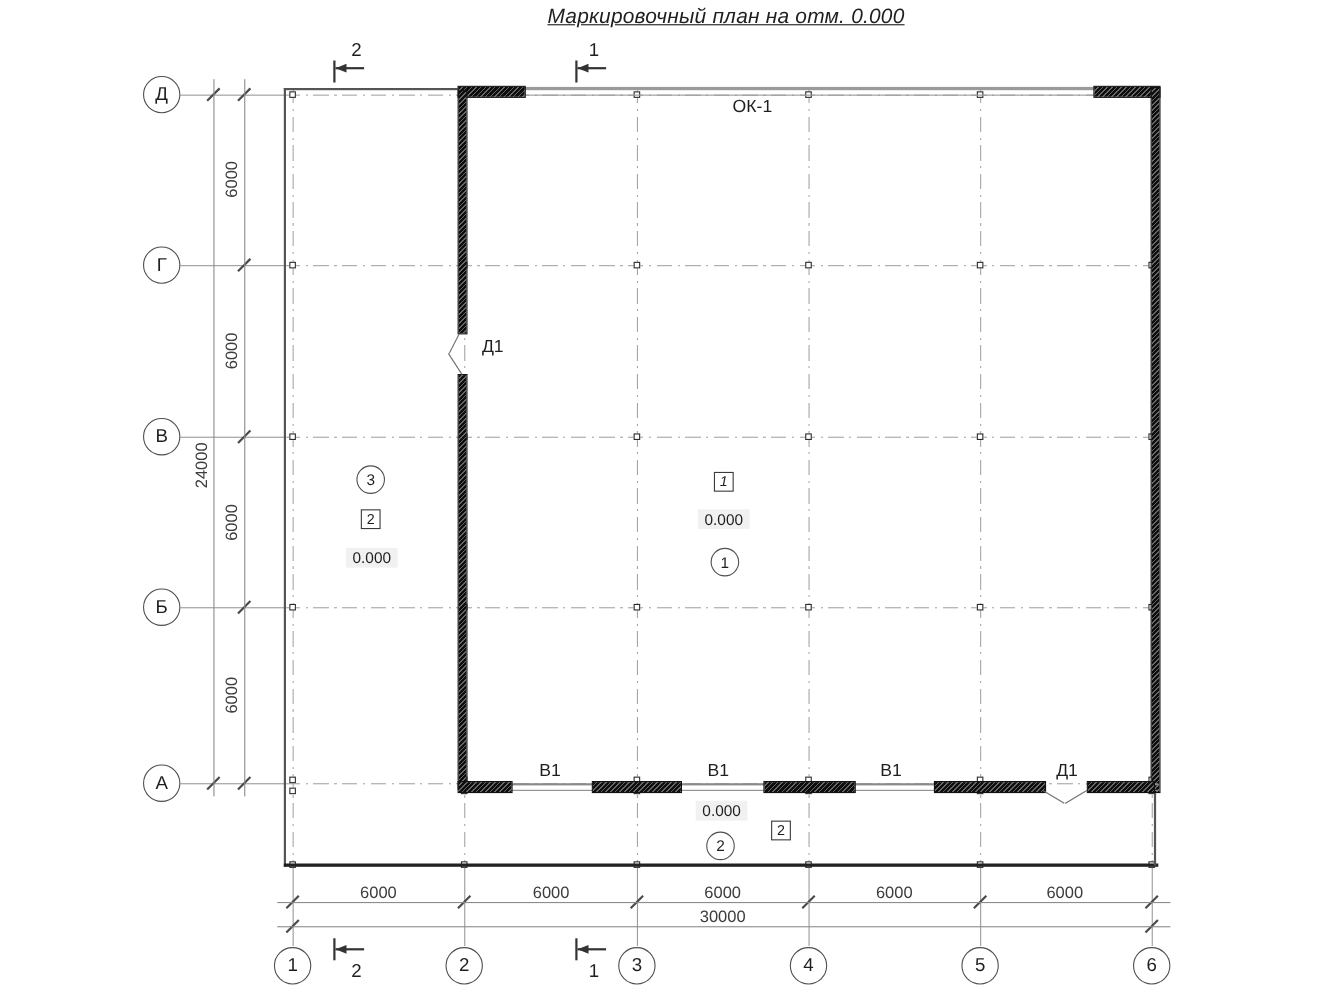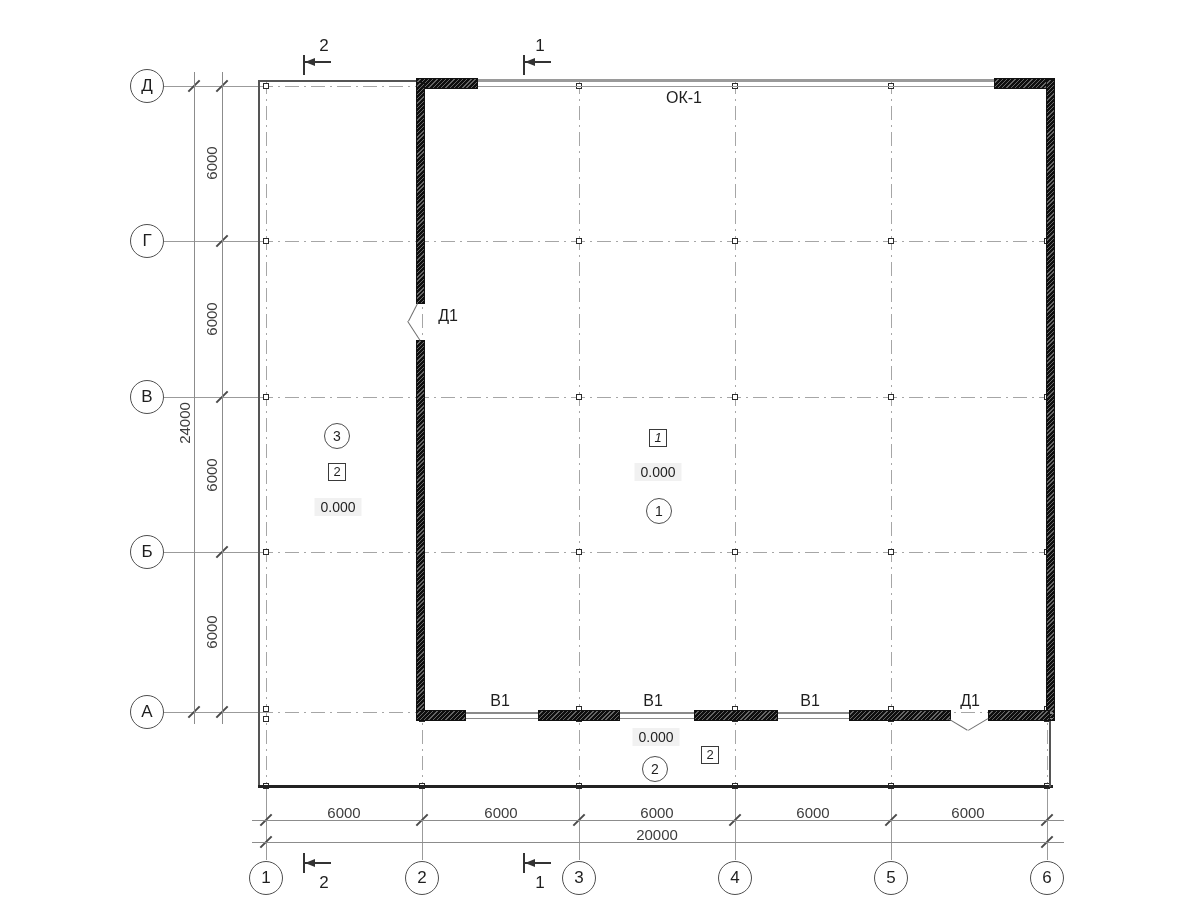--- a/index.html
+++ b/index.html
@@ -51,20 +51,21 @@
   .cutbar{width:2px;height:20px;background:#333;}
   .cutline{height:1.5px;background:#333;}
   .cuthead{width:0;height:0;border-top:4px solid transparent;border-bottom:4px solid transparent;border-right:10px solid #333;}
   .cutlbl{font-size:17px;}
 </style>
 </head>
 <body>
 
 <div class="canvas">
 
+  <div class="ctr title" style="left:660px;top:16px;">Маркировочный план на отм. 0.000</div>
 
   <div id="geo">
       <div class="abs stubh" style="left:164px;top:86px;width:96px;"></div>
       <div class="abs axh" style="left:259px;top:86px;width:795px;"></div>
       <div class="abs stubh" style="left:164px;top:241px;width:96px;"></div>
       <div class="abs axh" style="left:259px;top:241px;width:795px;"></div>
       <div class="abs stubh" style="left:164px;top:397px;width:96px;"></div>
       <div class="abs axh" style="left:259px;top:397px;width:795px;"></div>
       <div class="abs stubh" style="left:164px;top:552px;width:96px;"></div>
       <div class="abs axh" style="left:259px;top:552px;width:795px;"></div>
@@ -208,21 +209,21 @@
   <div class="rot dimtxt" style="left:211px;top:319px;">6000</div>
   <div class="rot dimtxt" style="left:211px;top:475px;">6000</div>
   <div class="rot dimtxt" style="left:211px;top:632px;">6000</div>
   <div class="rot dimtxt" style="left:184px;top:423px;">24000</div>
 
   <div class="ctr dimtxt" style="left:344px;top:812px;">6000</div>
   <div class="ctr dimtxt" style="left:501px;top:812px;">6000</div>
   <div class="ctr dimtxt" style="left:657px;top:812px;">6000</div>
   <div class="ctr dimtxt" style="left:813px;top:812px;">6000</div>
   <div class="ctr dimtxt" style="left:968px;top:812px;">6000</div>
-  <div class="ctr dimtxt" style="left:657px;top:834px;">20000</div>
+  <div class="ctr dimtxt" style="left:657px;top:834px;">30000</div>
 
   <div class="abs cutbar" style="left:303px;top:55px;"></div>
   <div class="abs cutline" style="left:305px;top:61px;width:26px;"></div>
   <div class="abs cuthead" style="left:305px;top:58px;"></div>
   <div class="ctr cutlbl" style="left:324px;top:46px;">2</div>
 
   <div class="abs cutbar" style="left:523px;top:55px;"></div>
   <div class="abs cutline" style="left:525px;top:61px;width:26px;"></div>
   <div class="abs cuthead" style="left:525px;top:58px;"></div>
   <div class="ctr cutlbl" style="left:540px;top:46px;">1</div>

